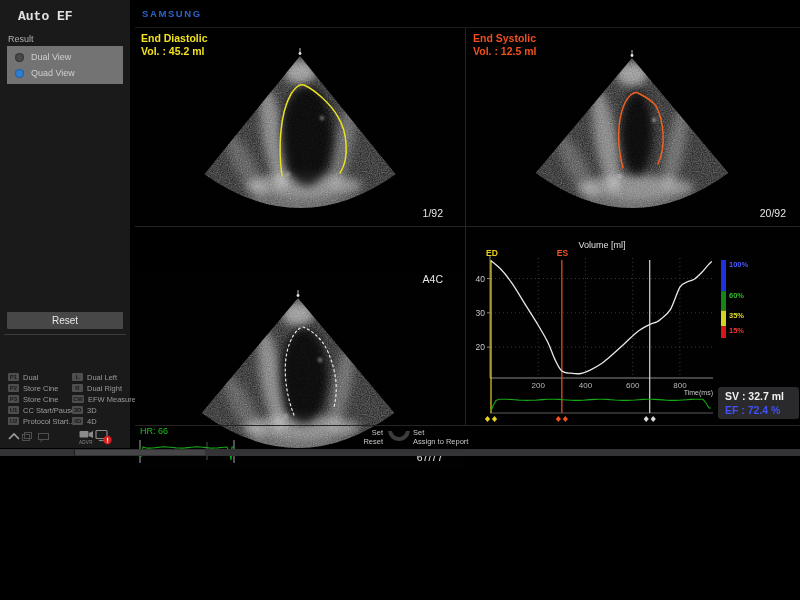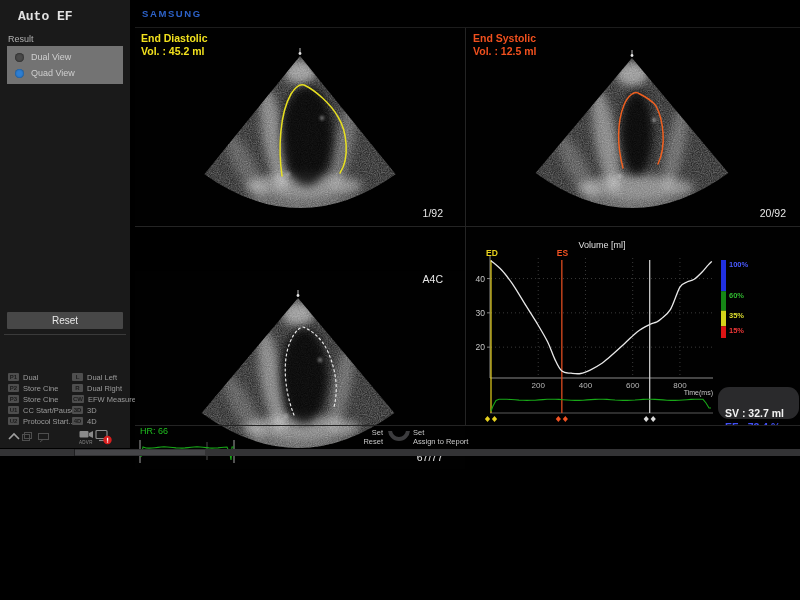--- a/index.html
+++ b/index.html
@@ -32,21 +32,21 @@
   #p2{left:467px;top:28px;width:333px;height:197px;}
   #p3{left:135px;top:227px;width:330px;height:198px;margin-top:44px;}
   #p4{left:467px;top:227px;width:333px;height:198px;}
   .gline{position:absolute;background:#242424;}
   .panel svg{position:absolute;left:0;top:0;}
   .panel-title{position:absolute;left:6px;top:4px;font-size:10.5px;font-weight:bold;line-height:13px;}
   .yellow{color:#f2e11e;} .orangered{color:#f0501e;}
   .frame-label{position:absolute;font-size:10.5px;color:#e6e6e6;}
   .hr-label{position:absolute;left:5px;top:155px;font-size:9px;color:#1fc01f;font-weight:normal;}
   .svef-box{position:absolute;left:251px;top:160px;width:81px;height:32px;background:#2a2a2c;
-            border-radius:11px;padding:19px 0 0 7px;box-sizing:border-box;}
+            border-radius:3px;padding:2px 0 0 7px;box-sizing:border-box;}
   .svef-box .sv{font-size:10.5px;font-weight:bold;color:#f2f2f2;line-height:14px;}
   .svef-box .ef{font-size:10.5px;font-weight:bold;color:#4250f5;line-height:14px;}
   
   .hint{position:absolute;top:428px;font-size:7.5px;color:#c8c8c8;line-height:9px;}
   #hint-reset{right:417px;text-align:right;}
   #hint-assign{left:413px;text-align:left;}
   .knob{position:absolute;left:388px;top:431px;width:22px;height:12px;overflow:hidden;}
   .knob:before{content:'';position:absolute;left:0;top:-12px;width:14px;height:14px;
                border:4px solid #3c3c3e;border-radius:50%;}
   #scrollbar{position:absolute;left:0;top:449px;width:800px;height:7px;background:#333335;}

